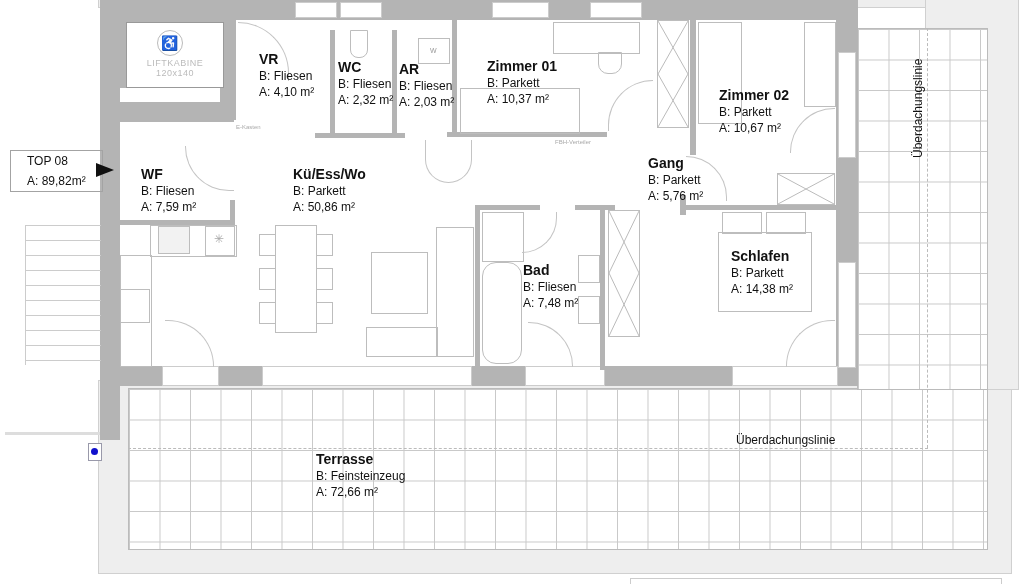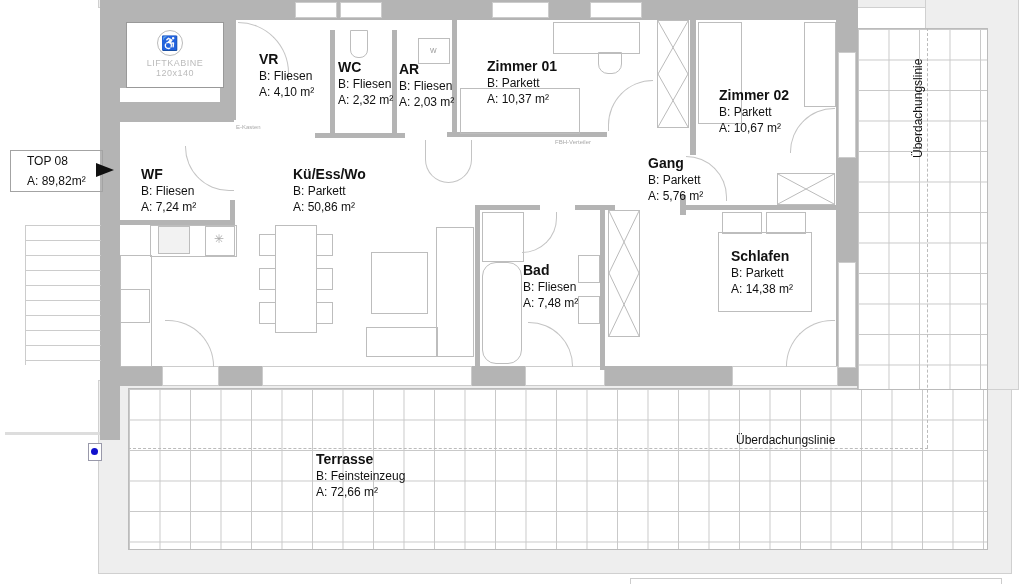--- a/index.html
+++ b/index.html
@@ -183,21 +183,21 @@
   <span class="room-line">A: 10,37 m²</span>
 </div>
 <div class="room-label" style="left:719px;top:86px;">
   <span class="room-name">Zimmer 02</span>
   <span class="room-line">B: Parkett</span>
   <span class="room-line">A: 10,67 m²</span>
 </div>
 <div class="room-label" style="left:141px;top:165px;">
   <span class="room-name">WF</span>
   <span class="room-line">B: Fliesen</span>
-  <span class="room-line">A: 7,24 m²</span>
+  <span class="room-line">A: 7,59 m²</span>
 </div>
 <div class="room-label" style="left:293px;top:165px;">
   <span class="room-name">Kü/Ess/Wo</span>
   <span class="room-line">B: Parkett</span>
   <span class="room-line">A: 50,86 m²</span>
 </div>
 <div class="room-label" style="left:619px;top:154px;margin-left:29px;">
   <span class="room-name">Gang</span>
   <span class="room-line">B: Parkett</span>
   <span class="room-line">A: 5,76 m²</span>

